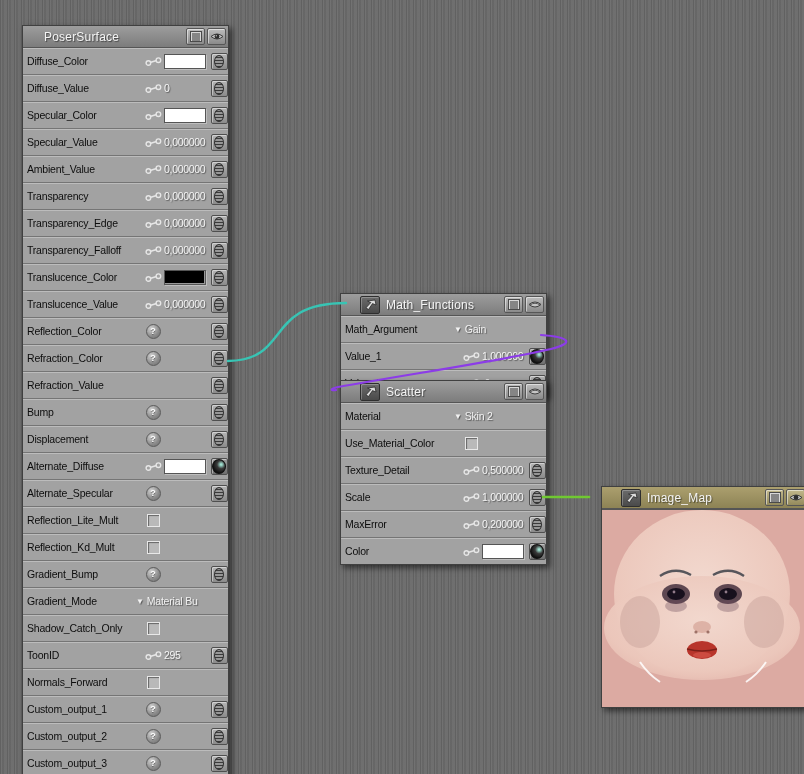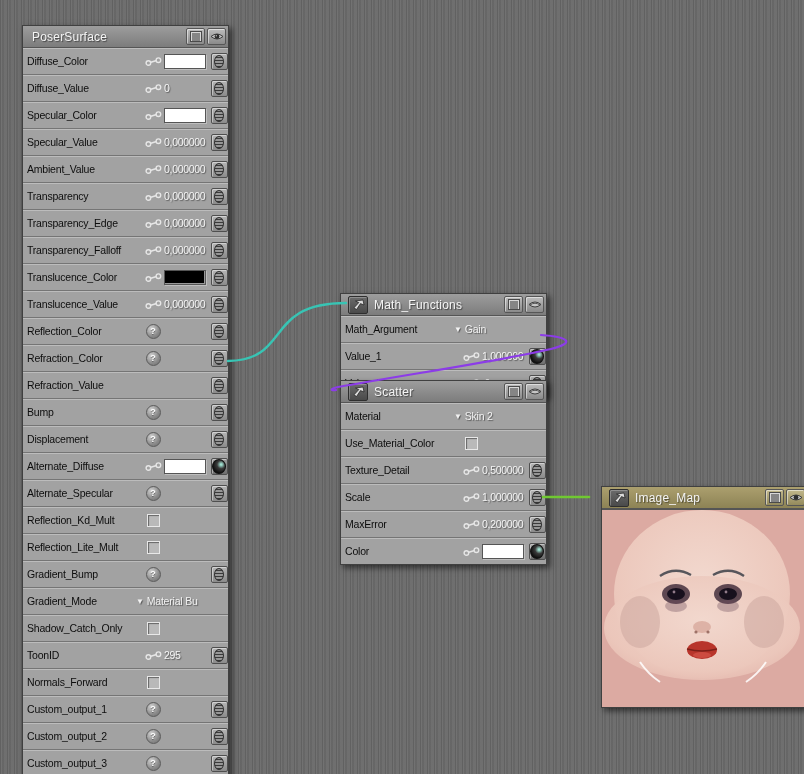--- a/index.html
+++ b/index.html
@@ -14,21 +14,21 @@
     position:absolute;
     background:#a2a2a2;
     border:1px solid #404040;
     box-shadow:3px 3px 6px rgba(0,0,0,.55), inset 1px 1px 0 rgba(255,255,255,.35);
     z-index:10;
   }
   .nhead{
     height:21px;display:flex;align-items:center;gap:2px;
     background:linear-gradient(#9d9d9d,#7c7c7c);
     border-bottom:1px solid #555;
-    padding:0 2px 0 7px;
+    padding:0 2px 0 19px;
   }
   .node.selected .nhead{background:linear-gradient(#ab9f6e,#8d8355);}
   .ntitle{
     flex:1;color:#f4f4f4;font-size:12px;letter-spacing:.2px;
     text-shadow:1px 1px 1px rgba(0,0,0,.5);
     white-space:nowrap;overflow:hidden;padding-left:2px;
   }
   .hbtn{
     width:17px;height:15px;flex:none;display:flex;align-items:center;justify-content:center;
     background:linear-gradient(#bdbdbd,#8a8a8a);
@@ -411,29 +411,29 @@
           <span class="qicon">?</span>
         </span>
         <span class="slot-b"></span>
         <span class="slot-plug">
           <span class="plug">
             <span class="socket"></span>
           </span>
         </span>
       </div>
       <div class="prow">
+        <span class="lbl">Reflection_Lite_Mult</span>
+        <span class="slot-a">
+          <span class="cbox"></span>
+        </span>
+        <span class="slot-b"></span>
+        <span class="slot-plug"></span>
+      </div>
+      <div class="prow">
         <span class="lbl">Reflection_Kd_Mult</span>
-        <span class="slot-a">
-          <span class="cbox"></span>
-        </span>
-        <span class="slot-b"></span>
-        <span class="slot-plug"></span>
-      </div>
-      <div class="prow">
-        <span class="lbl">Reflection_Lite_Mult</span>
         <span class="slot-a">
           <span class="cbox"></span>
         </span>
         <span class="slot-b"></span>
         <span class="slot-plug"></span>
       </div>
       <div class="prow">
         <span class="lbl">Gradient_Bump</span>
         <span class="slot-a">
           <span class="qicon">?</span>

